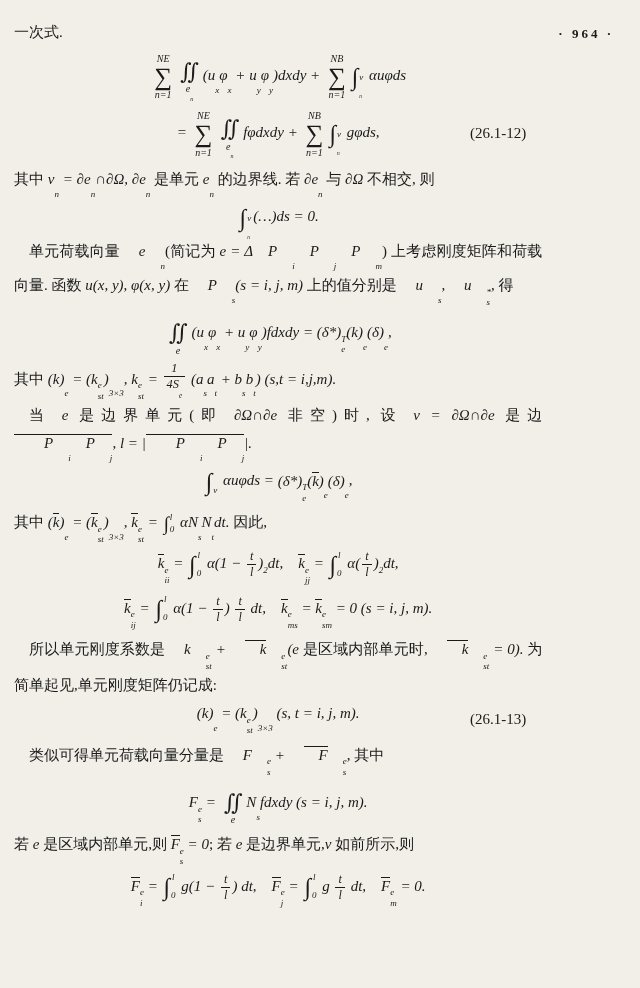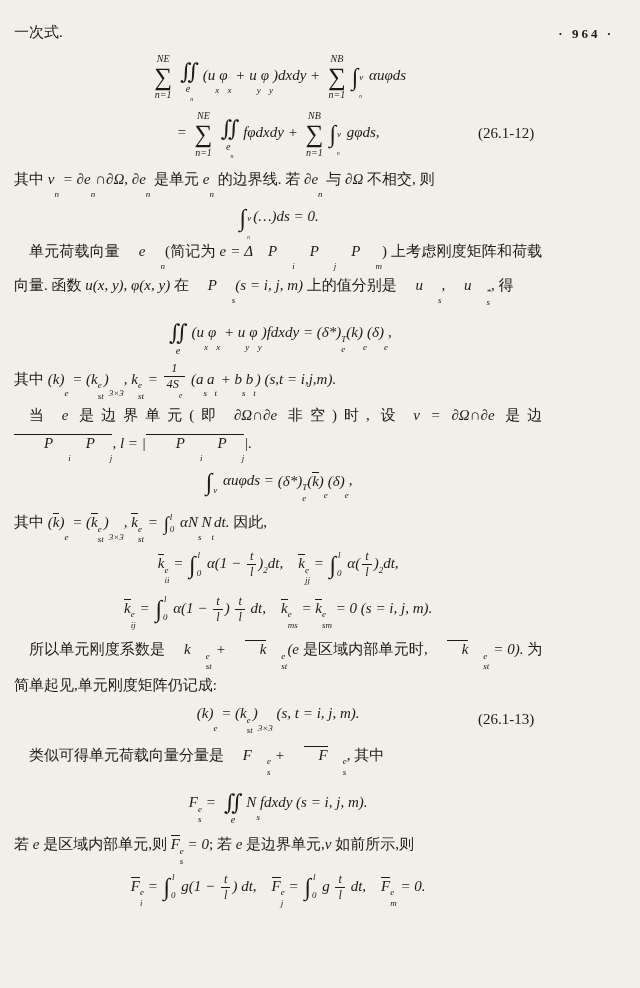--- a/index.html
+++ b/index.html
@@ -16,21 +16,21 @@
   .para{line-height:28px;text-align:justify;}
   .hd{font-weight:bold;}
   .ind1{text-indent:1em;}
   .mi{font-style:italic;}
   .tx{font-style:normal;}
   .im{white-space:nowrap;}
   
   .eq{margin:2px 0;}
   .eqline{position:relative;text-align:center;padding:3px 0;white-space:nowrap;line-height:1.3;}
   .eqinner{display:inline-block;}
-  .eqno{position:absolute;right:8px;top:50%;transform:translateY(-50%);font-style:normal;margin-left:24px;}
+  .eqno{position:absolute;right:16px;top:50%;transform:translateY(-50%);font-style:normal;margin-left:24px;}
   
   .ss{display:inline-block;white-space:nowrap;}
   .stk{display:inline-flex;flex-direction:column;vertical-align:-0.52em;font-size:0.6em;line-height:1.15;text-align:left;}
   .cell{display:block;min-height:1.05em;}
   
   .bigop{display:inline-flex;flex-direction:column;align-items:center;vertical-align:middle;margin:0 4px;line-height:1;}
   .bigop .lim{font-size:10px;line-height:1.1;min-height:10px;font-style:italic;}
   .bigop .gl{font-size:25px;line-height:1.02;font-style:normal;}
   .bigop .gl.dbl{font-size:22px;}
   

